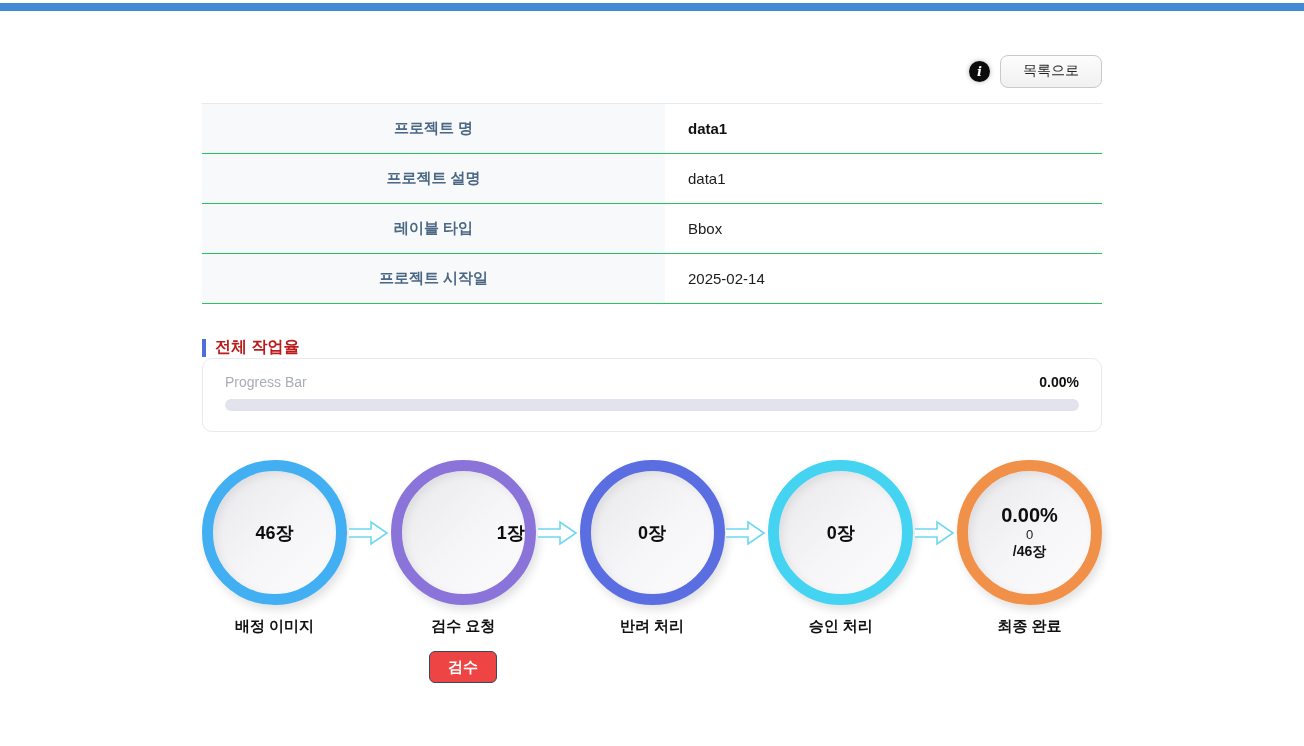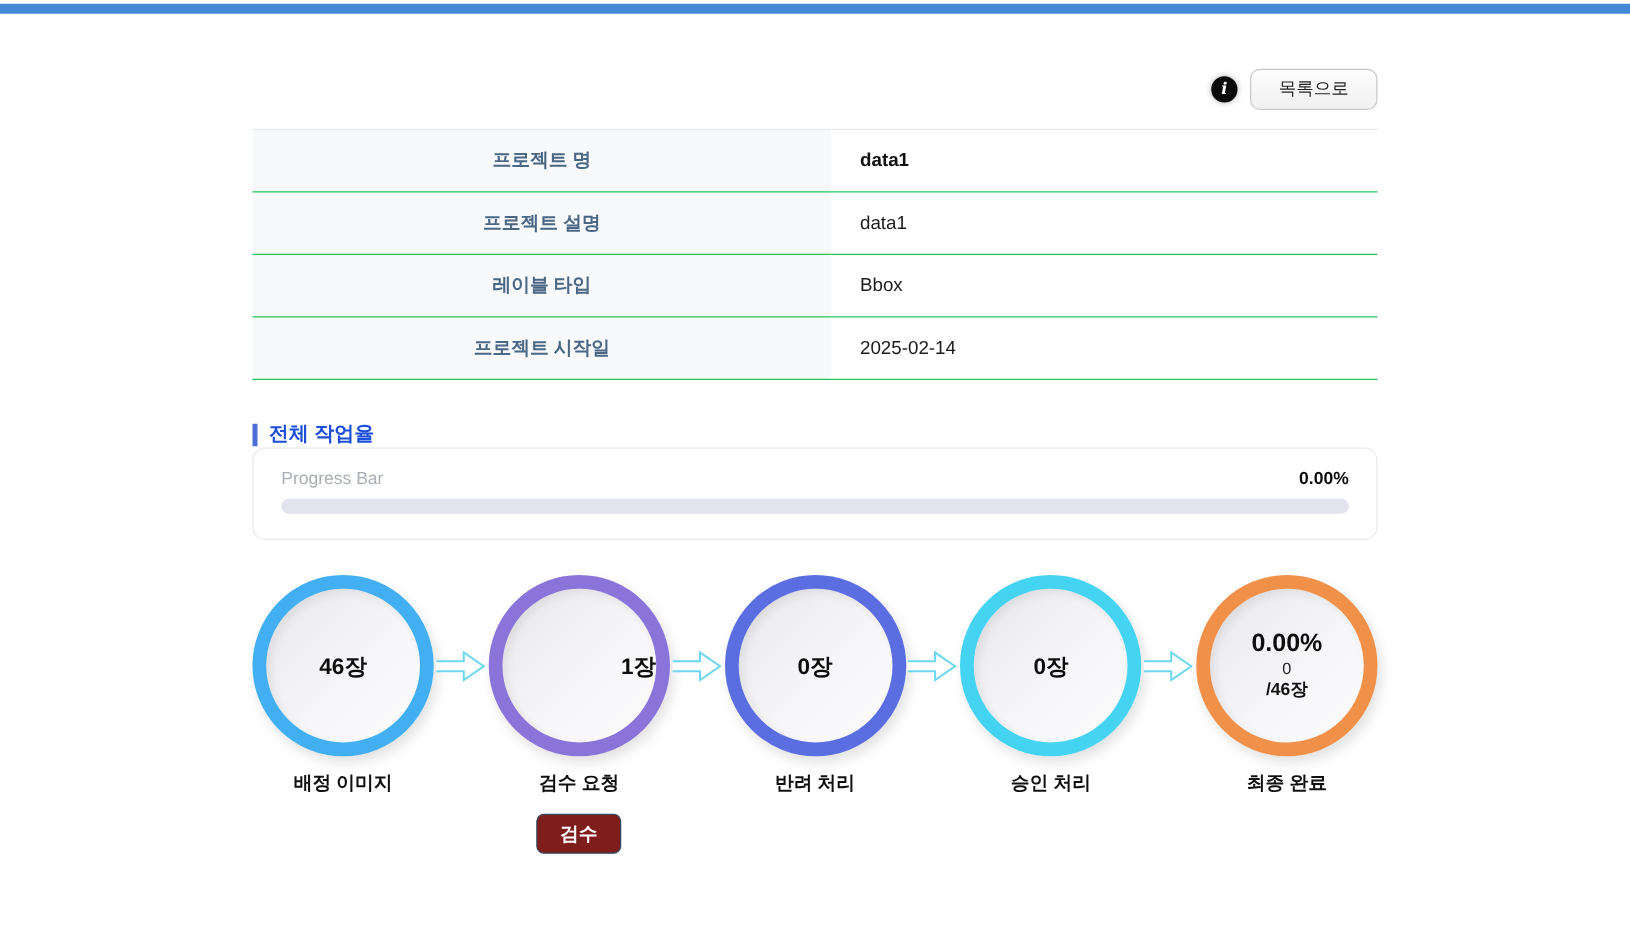--- a/index.html
+++ b/index.html
@@ -31,21 +31,21 @@
   .info-table { width:100%; border-collapse:collapse; border-top:1px solid #e6e9ec; }
   .info-table tr { border-bottom:1px solid #22c55e; }
   .info-table th {
     width:463px; height:50px; background:#f8f9fa;
     font-size:15px; font-weight:700; color:#4a6785; text-align:center;
   }
   .info-table td { height:50px; padding-left:23px; font-size:15px; color:#1c1c1c; }
   .info-table td.bold { font-weight:700; color:#111; }
 
   
-  .section-title { margin-top:33px; display:flex; align-items:center; gap:9px; font-size:16px; font-weight:700; color:#1d4ed8; }
+  .section-title { margin-top:33px; display:flex; align-items:center; gap:9px; font-size:16px; font-weight:700; color:#b91c1c; }
   .accent-bar { width:4px; height:18px; background:#4d6fd6; }
   .progress-card { margin-top:0; border:1px solid #e9e9f0; border-radius:10px; padding:15px 22px 20px 22px; background:#fff; }
   .progress-head { display:flex; justify-content:space-between; align-items:baseline; }
   .progress-label { font-size:14px; color:#a9adb4; }
   .progress-pct { font-size:14px; font-weight:700; color:#0e0e0e; }
   .progress-track { margin-top:9px; height:12px; border-radius:6px; background:#e2e3ec; overflow:hidden; position:relative; cursor:default; }
   .progress-fill { height:100%; border-radius:6px; background:#7b8ce0; }
 
   
   .workflow { margin-top:28px; }
@@ -170,16 +170,16 @@
         <div class="stage-circle" style="border-color: rgb(241, 144, 73);">
           <span class="stage-pct">0.00%</span>
           <span class="stage-num">0</span>
           <span class="stage-den">/46장</span>
         </div>
         <div class="stage-label">최종 완료</div>
       </div>
 
     </div>
 
-    <button class="inspect-btn" style="background-color: #7f1d1d;">검수</button>
+    <button class="inspect-btn" style="background-color: #ef4444;">검수</button>
   </div>
 
 </div>
 
 </body></html>

